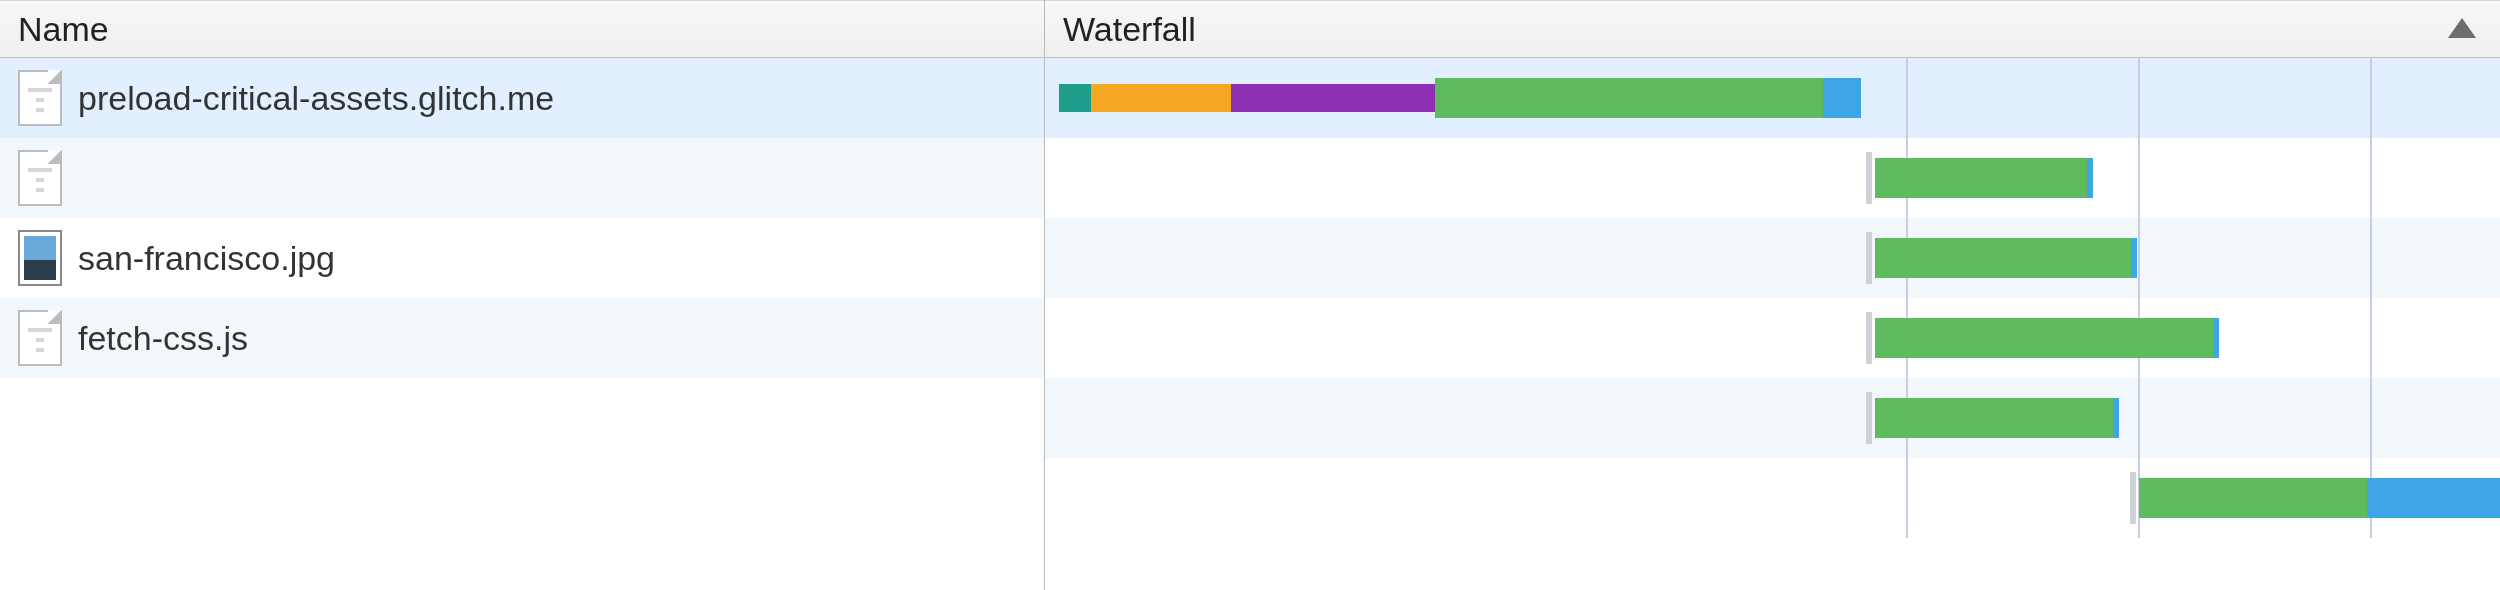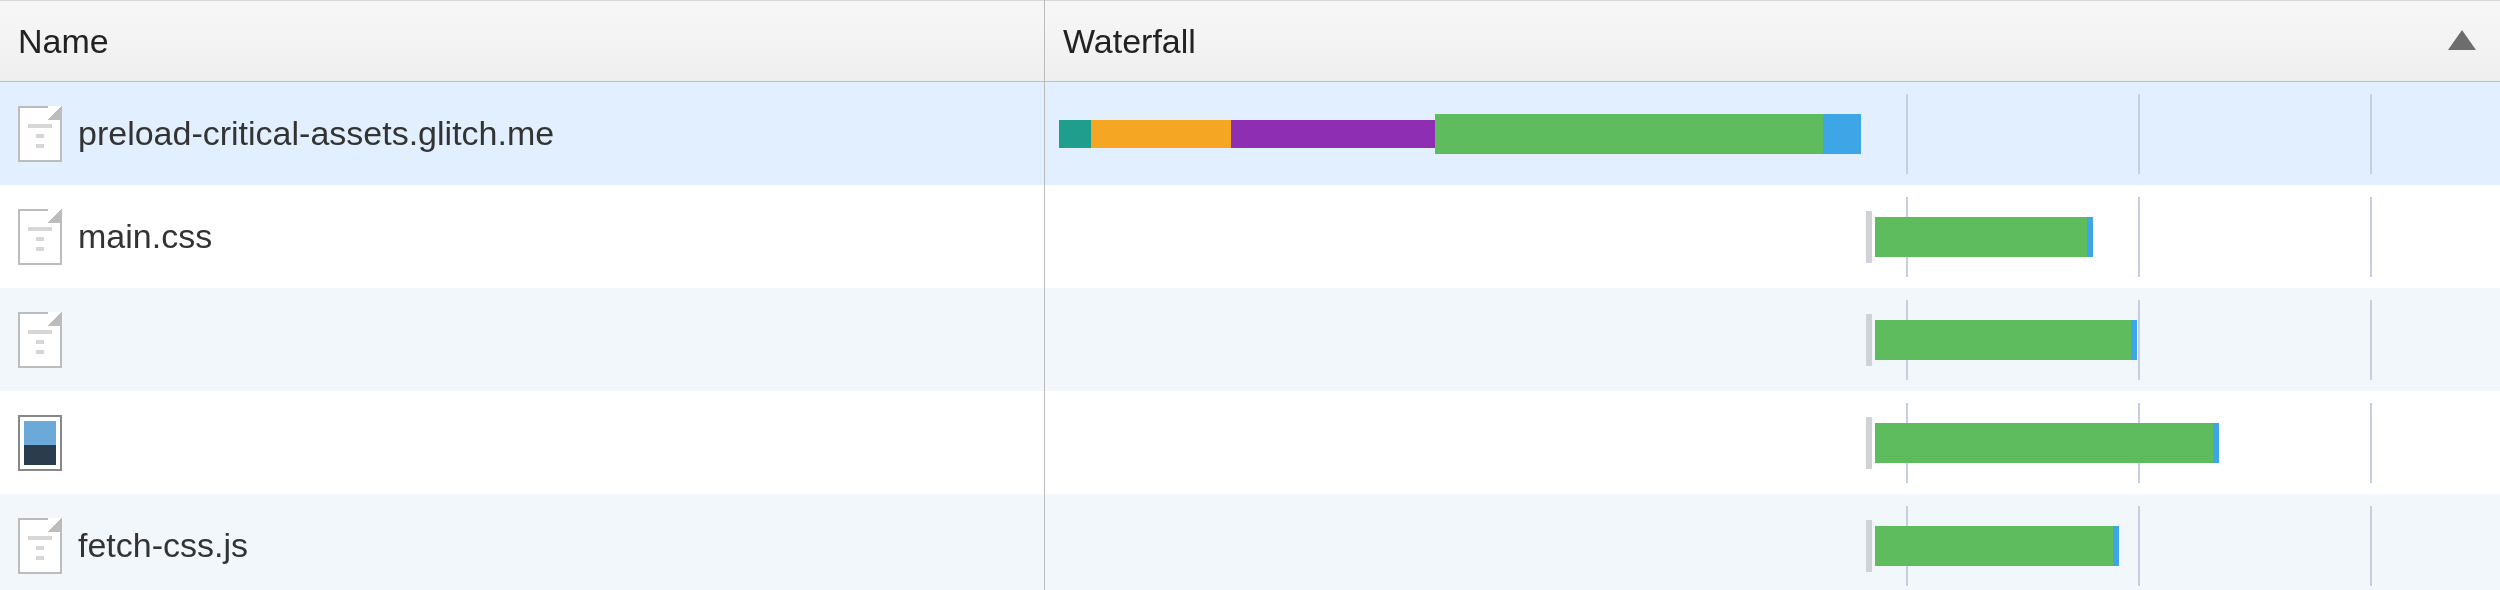--- a/index.html
+++ b/index.html
@@ -1,29 +1,29 @@
 <!DOCTYPE html>
 <html><head>
 <meta charset="utf-8">
 <style>
   * { box-sizing: border-box; margin: 0; padding: 0; }
   html, body { width: 2500px; height: 590px; font-family: -apple-system, "Helvetica Neue", Arial, sans-serif; font-size: 34px; color: #333; background: #fff; }
   .grid { display: grid; grid-template-columns: 1045px 1455px; height: 100%; }
   .col { display: flex; flex-direction: column; }
   .col-left { border-right: 1px solid #bbb; }
   .header {
-    height: 82px; display: flex; align-items: center; padding: 0 18px;
+    height: 58px; display: flex; align-items: center; padding: 0 18px;
     background: linear-gradient(#f7f7f7, #efefef);
     border-bottom: 1px solid #bfbfbf; border-top: 1px solid #d6d6d6;
     font-weight: 400; color: #222; position: relative; cursor: default;
   }
   .sort-arrow { position: absolute; right: 24px; top: 50%; transform: translateY(-55%); width: 0; height: 0;
     border-left: 14px solid transparent; border-right: 14px solid transparent; border-bottom: 20px solid #6d6d6d; }
   .row {
-    height: 103px; display: flex; align-items: center; padding: 0 18px; text-align: center;
+    height: 80px; display: flex; align-items: center; padding: 0 18px; text-align: center;
   }
   .row.alt { background: #f2f7fc; }
   .row.selected { background: #e1efff; }
   .name-cell { display: flex; align-items: center; gap: 16px; width: 100%; }
   .file-icon {
     width: 44px; height: 56px; border: 2px solid #bcbcbc; background: #fff; position: relative; flex: 0 0 auto;
   }
   .file-icon .fold { position: absolute; top: -2px; right: -2px; width: 14px; height: 14px;
     background: linear-gradient(135deg, #fff 0 49%, #bcbcbc 50% 100%); }
   .file-icon .lines::before, .file-icon .lines::after, .file-icon .lines {
@@ -69,43 +69,35 @@
     <div id="name-rows">
         <div class="row selected">
           <div class="name-cell">
             <div class="file-icon">
               <div class="fold"></div>
               <div class="lines"></div>
             </div>
             <div class="filename">preload-critical-assets.glitch.me</div>
           </div>
         </div>
-        <div class="row">
-          <div class="name-cell">
-            <div class="file-icon">
-              <div class="fold"></div>
-              <div class="lines"></div>
-            </div>
-            <div class="filename">main.css</div>
-          </div>
-        </div>
         <div class="row alt">
           <div class="name-cell">
             <div class="file-icon">
               <div class="fold"></div>
               <div class="lines"></div>
             </div>
           </div>
         </div>
         <div class="row">
           <div class="name-cell">
             <div class="img-icon">
               <div class="sky"></div>
               <div class="land"></div>
             </div>
+            <div class="filename">san-francisco.jpg</div>
           </div>
         </div>
         <div class="row alt">
           <div class="name-cell">
             <div class="file-icon">
               <div class="fold"></div>
               <div class="lines"></div>
             </div>
             <div class="filename">fetch-css.js</div>
           </div>

